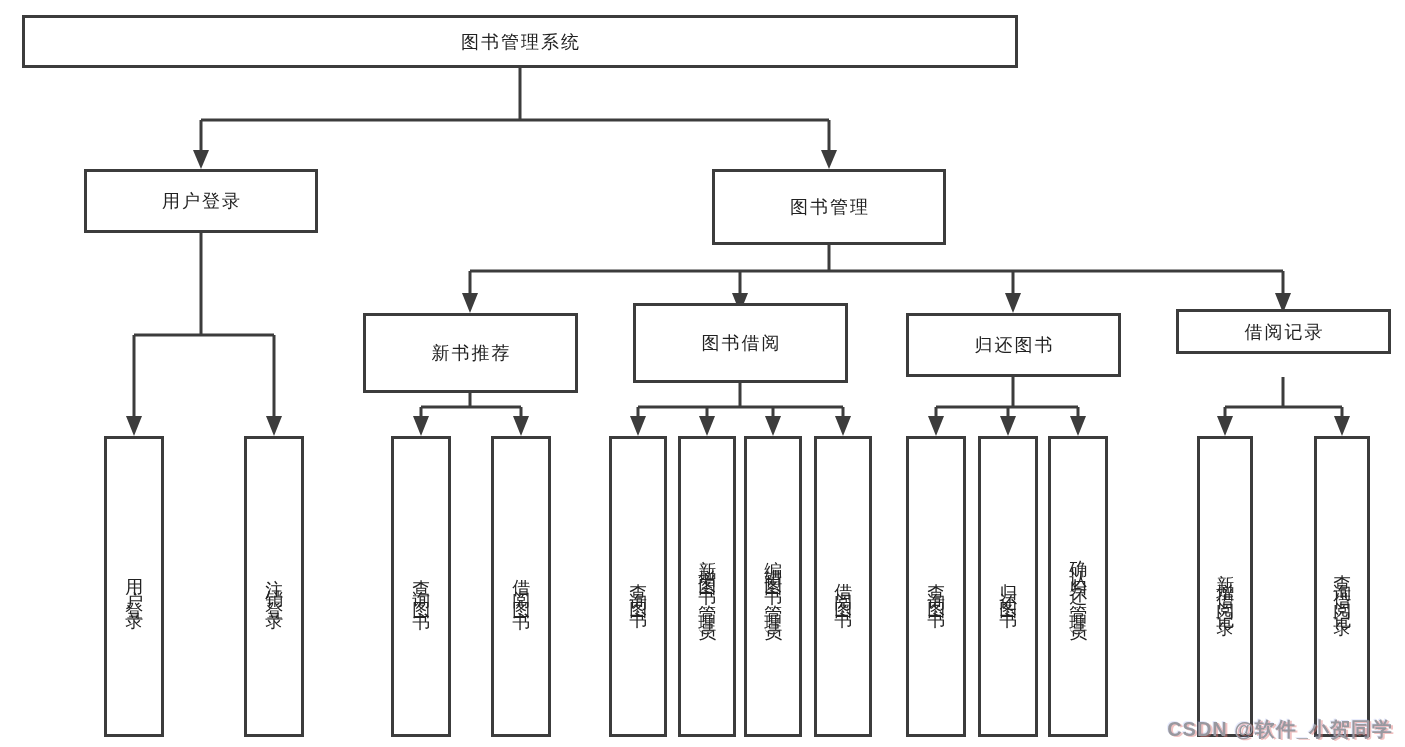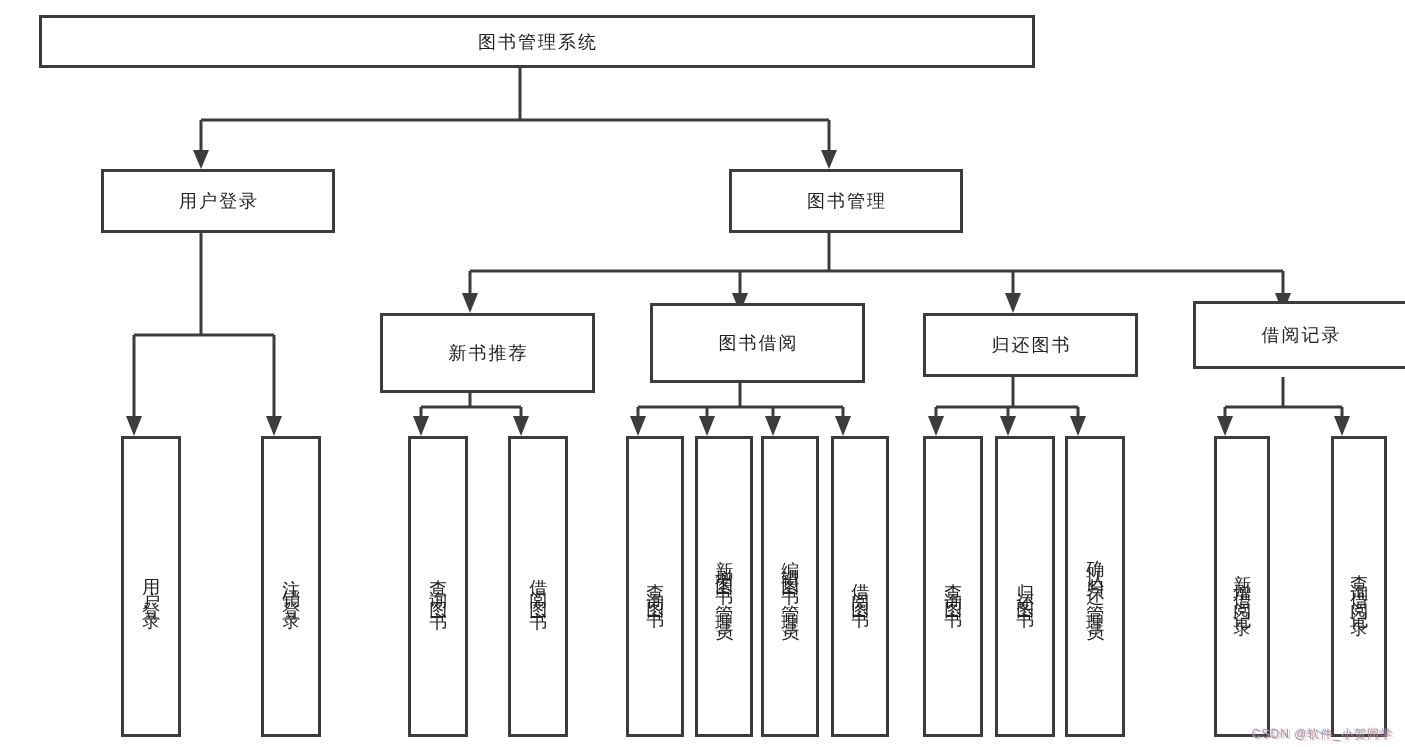--- a/index.html
+++ b/index.html
@@ -25,35 +25,34 @@
   }
   .node {
     position: absolute;
     box-sizing: border-box;
     border: 3px solid #3c3c3c;
     background: #ffffff;
     display: flex;
     align-items: center;
     justify-content: center;
     color: #222222;
-    margin-left: 17px;
   }
   .h-node {
     font-size: 18px;
     letter-spacing: 2px;
     text-indent: 2px;
     white-space: nowrap;
   }
   .n-root  { left: 22px;  top: 15px;  width: 996px; height: 53px; }
   .n-l1-a  { left: 84px;  top: 169px; width: 234px; height: 64px; }
-  .n-l1-b  { left: 712px; top: 169px; width: 234px; height: 64px; }
+  .n-l1-b  { left: 712px; top: 169px; width: 234px; height: 76px; }
   .n-l2-a  { left: 363px;  top: 313px; width: 215px; height: 80px; }
   .n-l2-b  { left: 633px;  top: 303px; width: 215px; height: 80px; }
   .n-l2-c  { left: 906px;  top: 313px; width: 215px; height: 64px; }
-  .n-l2-d  { left: 1176px; top: 301px; width: 215px; height: 68px; }
+  .n-l2-d  { left: 1176px; top: 309px; width: 215px; height: 45px; }
   .leaf {
     top: 436px;
     height: 301px;
     writing-mode: vertical-rl;
     text-orientation: mixed;
     font-size: 18px;
     letter-spacing: 11px;
     line-height: 1.15;
     white-space: nowrap;
   }
@@ -67,25 +66,26 @@
   .lf-8  { left: 814px;  width: 58px; letter-spacing: 9px; }
   .lf-9  { left: 906px;  width: 60px; letter-spacing: 9px; }
   .lf-10 { left: 978px;  width: 60px; letter-spacing: 9px; }
   .lf-11 { left: 1048px; width: 60px; letter-spacing: 9px; }
   .lf-12 { left: 1197px; width: 56px; letter-spacing: 9px; }
   .lf-13 { left: 1314px; width: 56px; letter-spacing: 9px; }
   .watermark {
     position: absolute;
     right: 12px;
     bottom: 4px;
-    font-size: 12px;
+    font-size: 20px;
     letter-spacing: 1px;
     color: #98989f;
     text-shadow: 2px 1px 0 rgba(225, 120, 120, 0.45), -1px -1px 0 rgba(130, 150, 235, 0.22);
     white-space: nowrap;
+    font-weight: bold;
   }
 </style>
 </head>
 <body>
 
 <div id="stage">
 
   <svg id="wires" viewBox="0 0 1405 747" xmlns="http://www.w3.org/2000/svg">
     <g stroke="#3c3c3c" stroke-width="3" fill="none">
 

